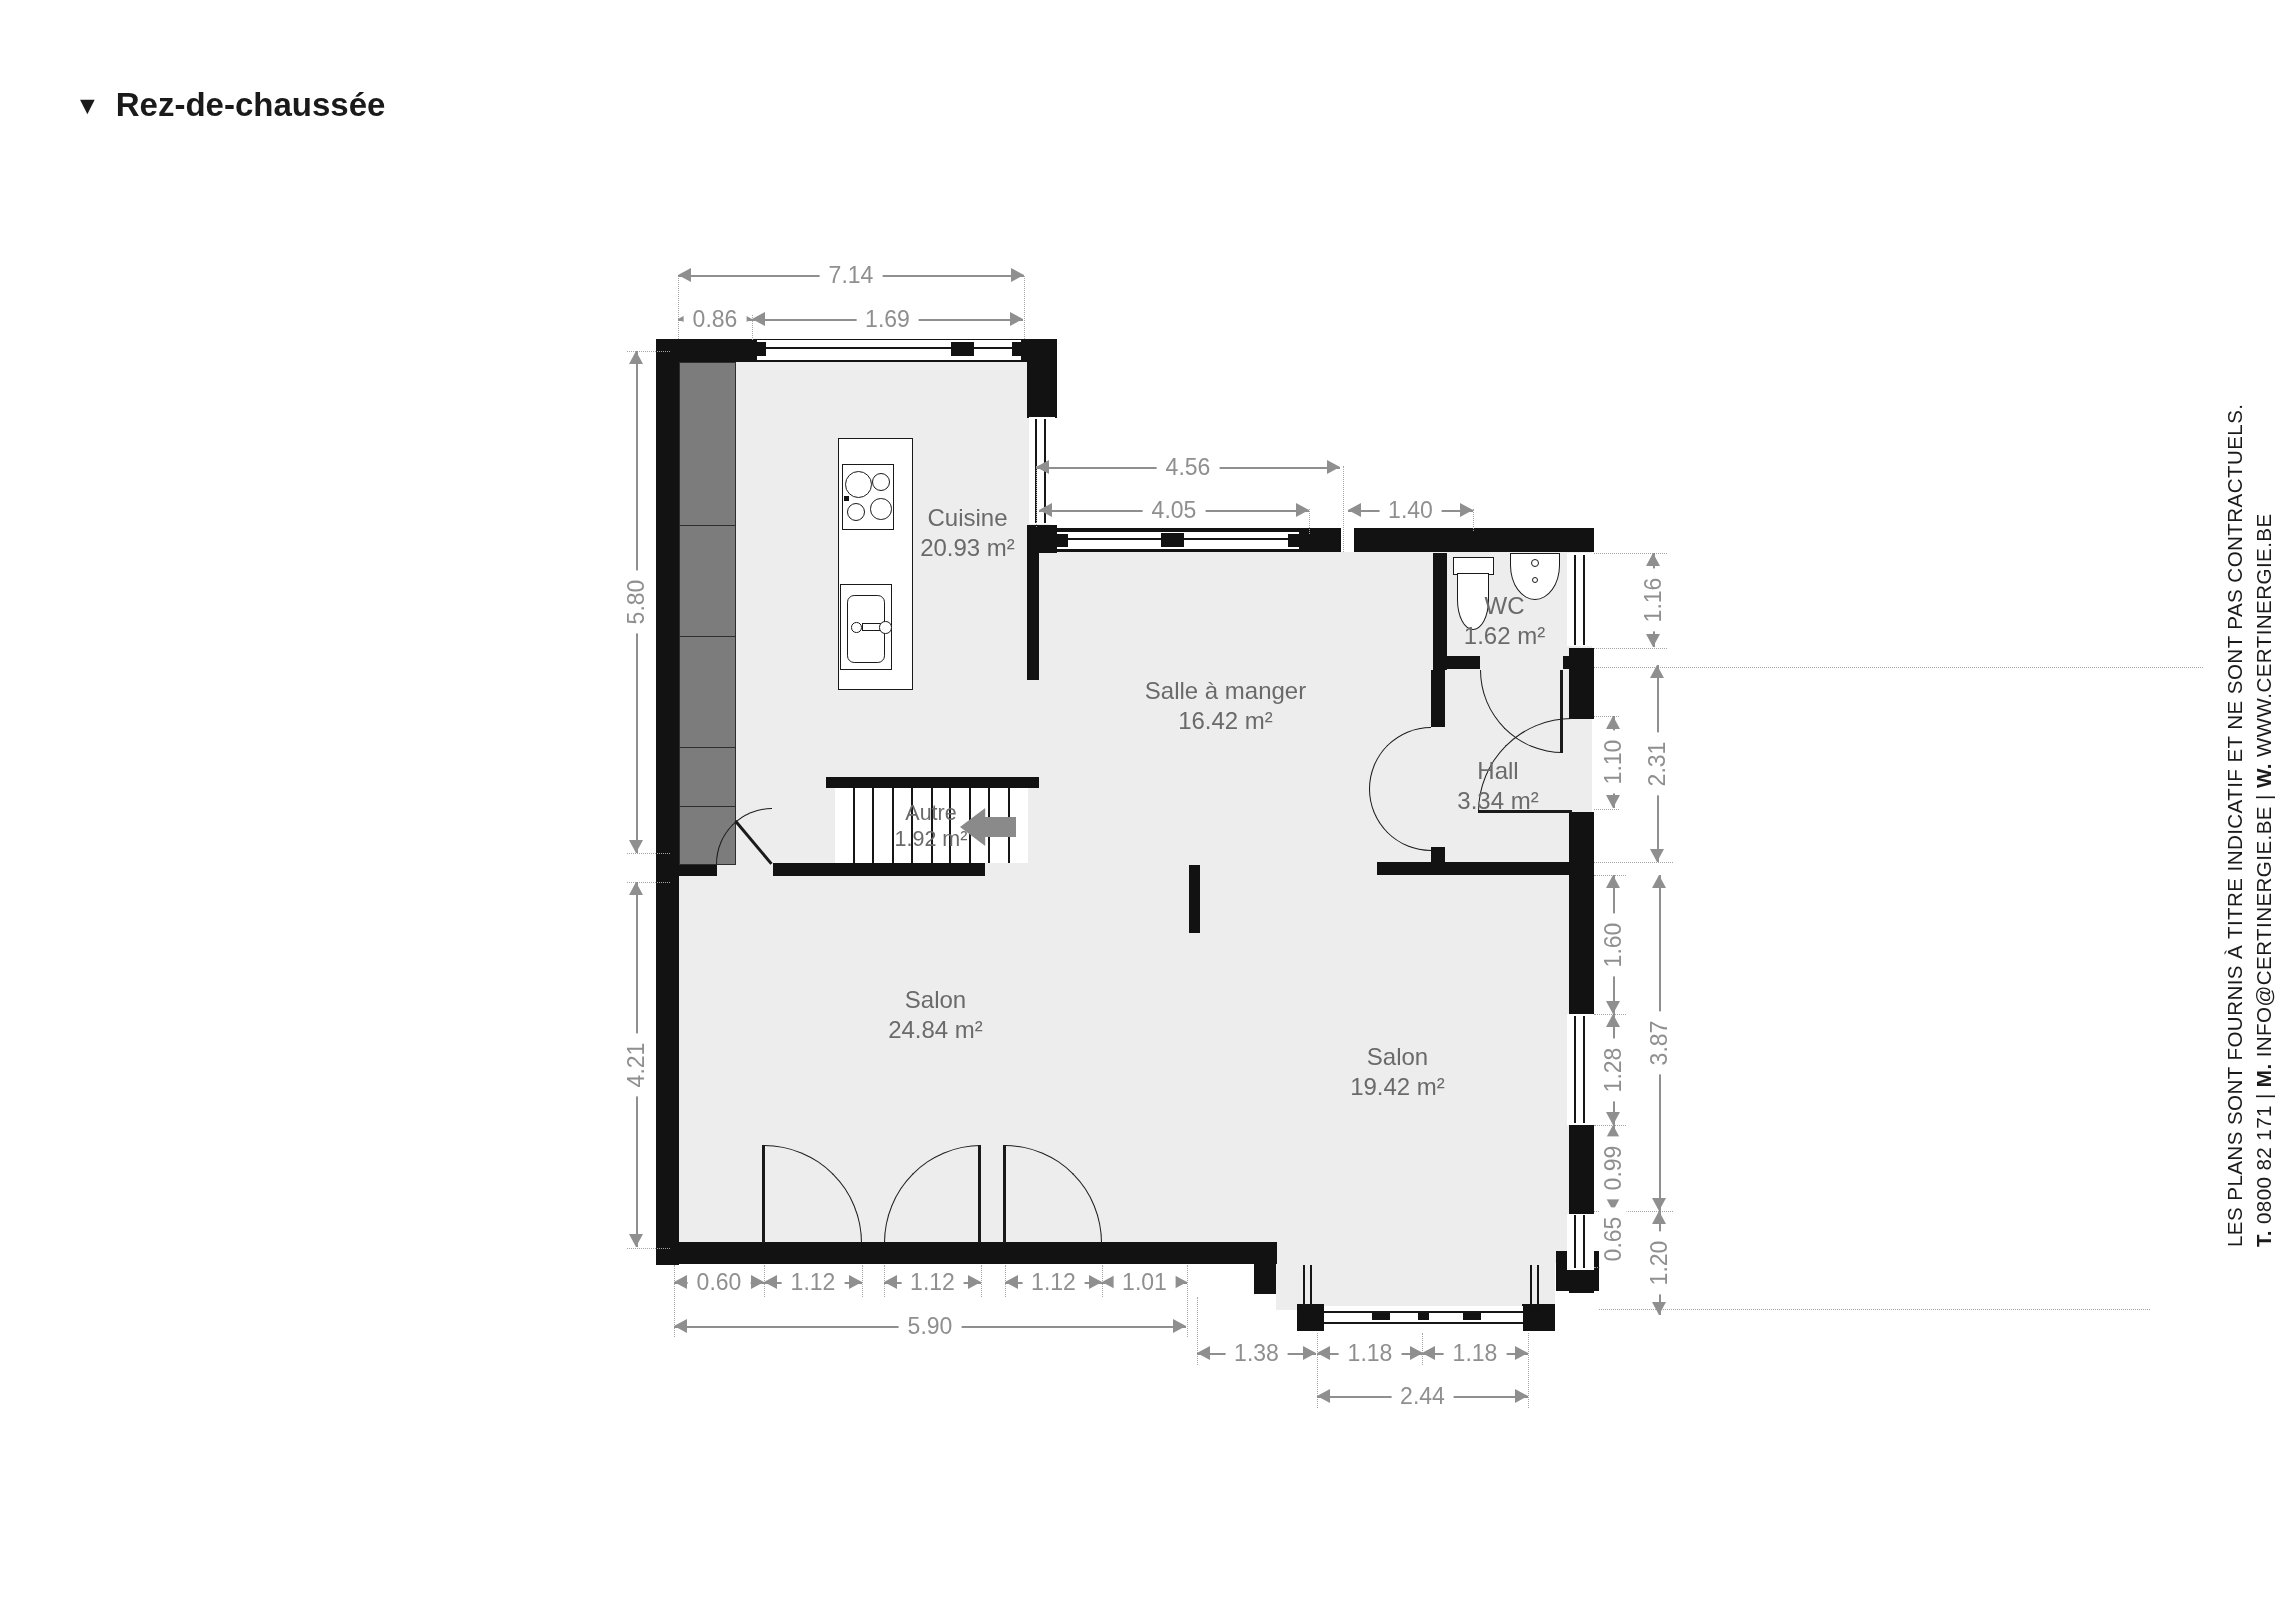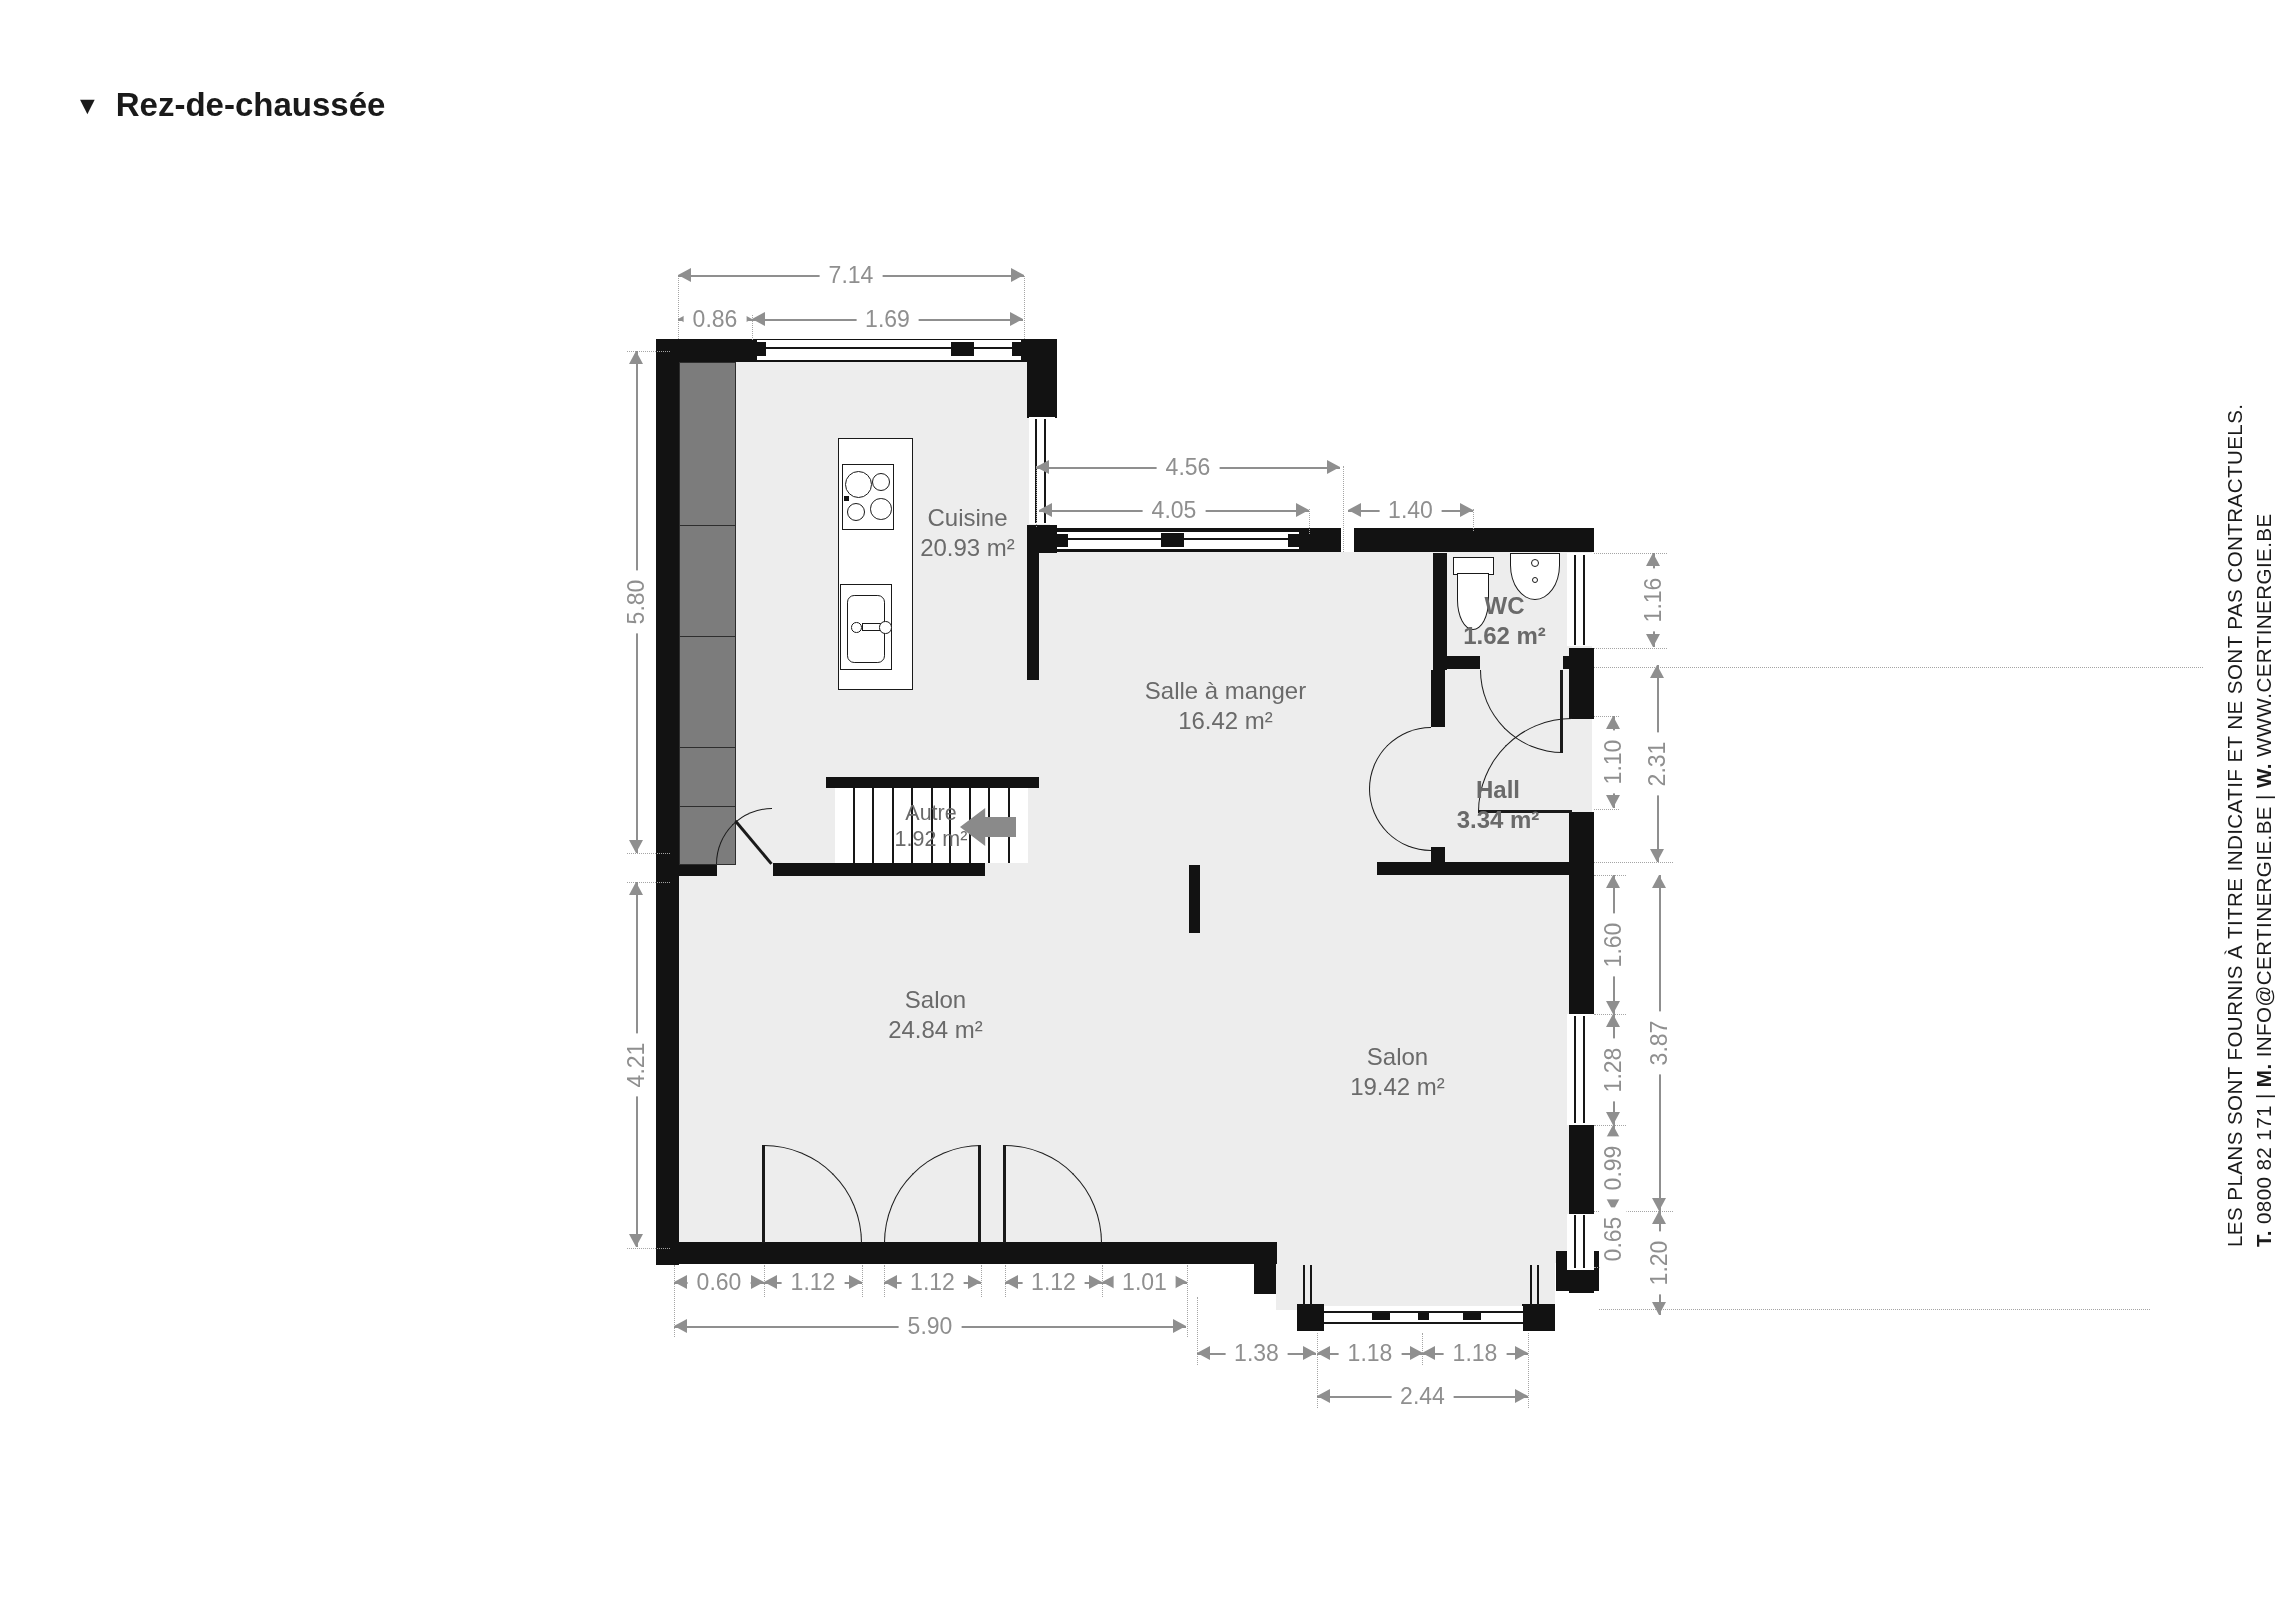--- a/index.html
+++ b/index.html
@@ -378,25 +378,25 @@
   </div>
 
   <div class="room-label" style="left:869px;top:503px;width:197px;">
     <div>Cuisine</div>
       <div>20.93 m²</div>
   </div>
   <div class="room-label" style="left:1109px;top:676px;width:233px;">
     <div>Salle à manger</div>
       <div>16.42 m²</div>
   </div>
-  <div class="room-label" style="left:1451px;top:591px;width:107px;font-weight:bold;">
+  <div class="room-label" style="left:1451px;top:591px;width:107px;">
     <div>WC</div>
       <div>1.62 m²</div>
   </div>
-  <div class="room-label" style="left:1431px;top:775px;width:134px;font-weight:bold;">
+  <div class="room-label" style="left:1431px;top:756px;width:134px;">
     <div>Hall</div>
       <div>3.34 m²</div>
   </div>
   <div class="room-label small" style="left:864px;top:800px;width:134px;">
     <div>Autre</div>
       <div>1.92 m²</div>
   </div>
   <div class="room-label" style="left:837px;top:985px;width:197px;">
     <div>Salon</div>
       <div>24.84 m²</div>

